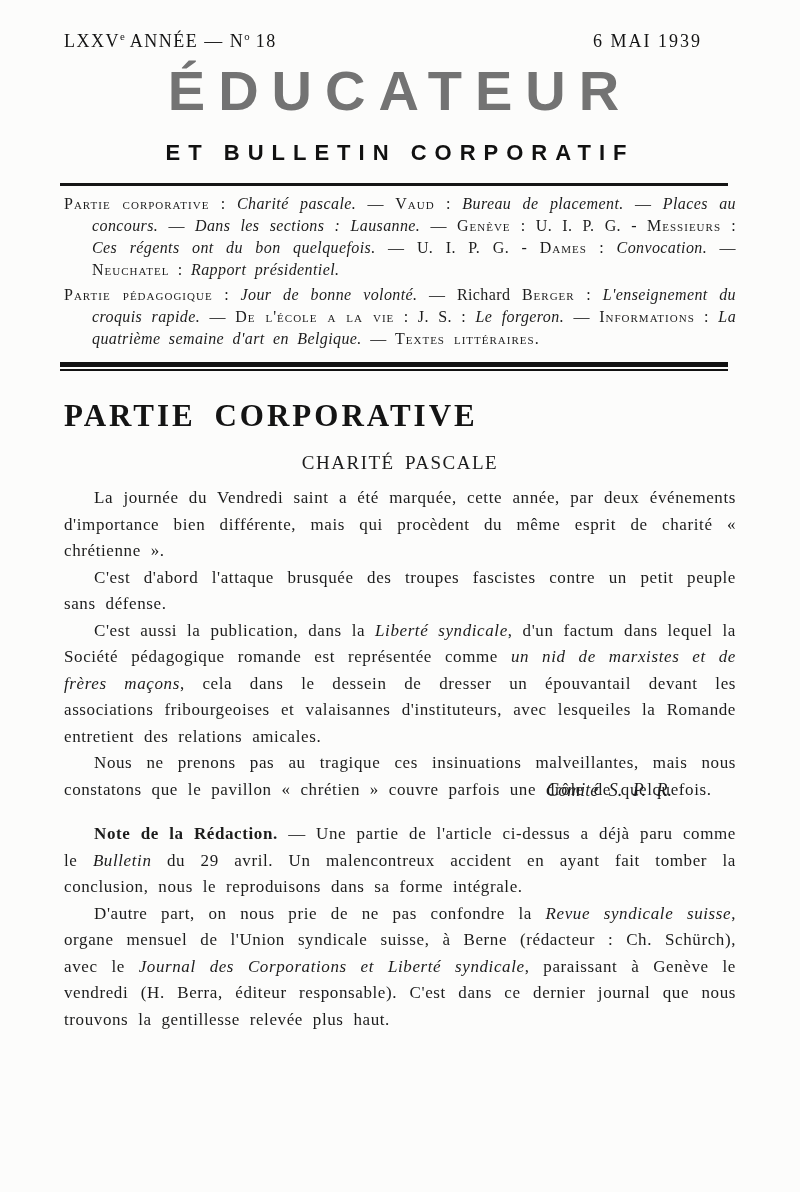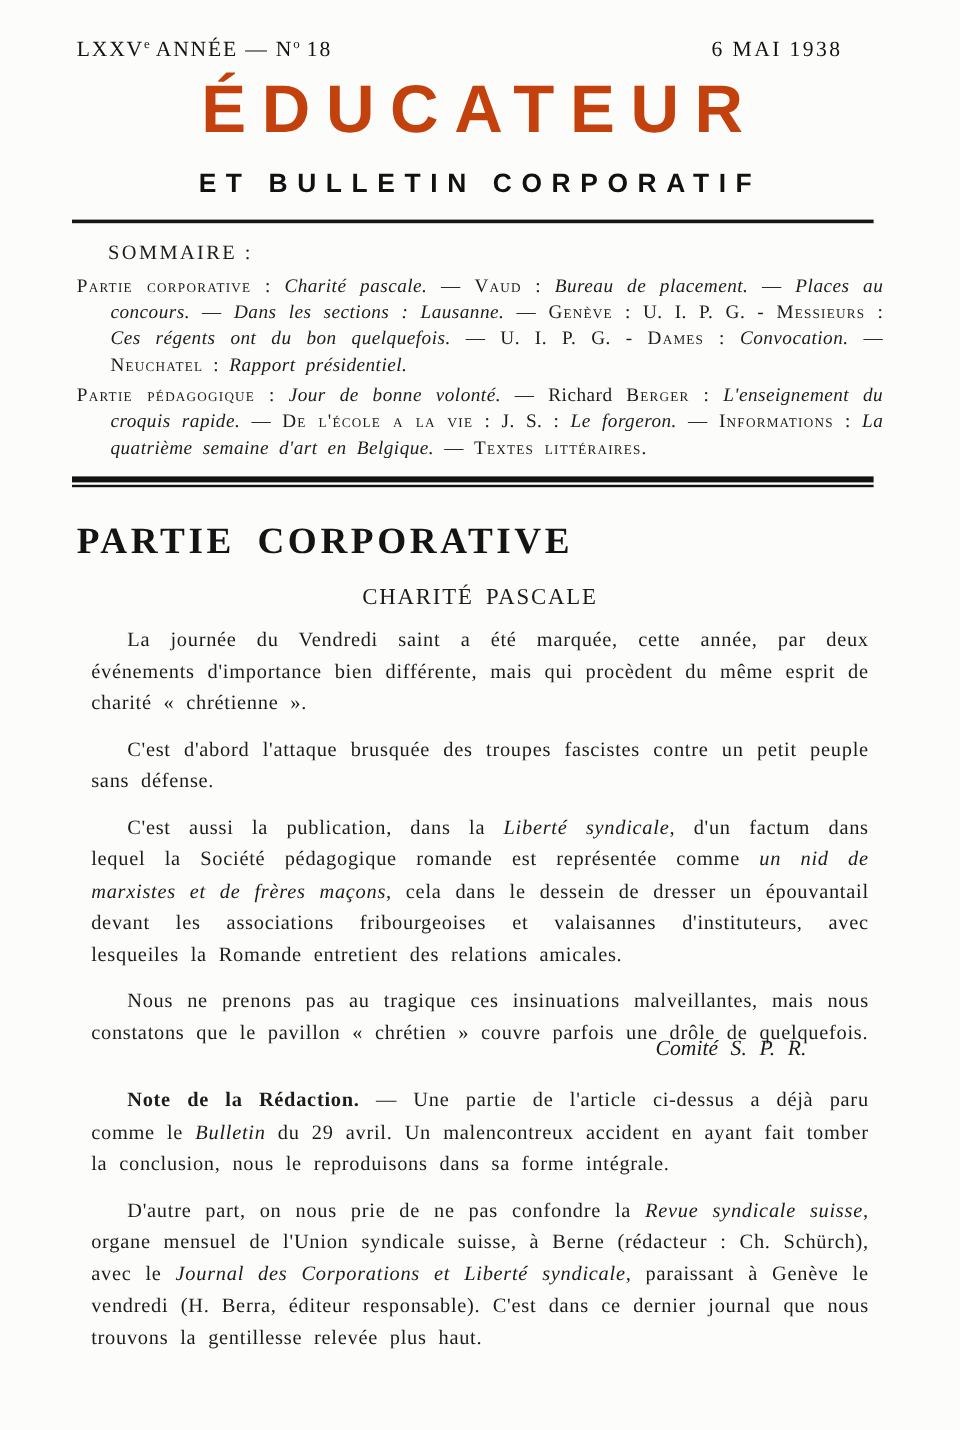--- a/index.html
+++ b/index.html
@@ -21,21 +21,21 @@
     font-size: 18px; line-height: 22px; letter-spacing: 1.5px; color: #141414;
   }
   .issue-date { padding-right: 34px; letter-spacing: 2px; }
   .journal-title {
     margin: 10px 0 0 0;
     text-align: center;
     font-family: "Liberation Sans", sans-serif;
     font-weight: bold;
     font-size: 56px; line-height: 58px;
     letter-spacing: 13px;
-    color: #c2410c;
+    color: #737373;
   }
   .journal-subtitle {
     margin-top: 20px;
     text-align: center;
     font-family: "Liberation Sans", sans-serif;
     font-weight: bold;
     font-size: 22px; line-height: 25px;
     letter-spacing: 8px;
     color: #111;
   }
@@ -72,21 +72,21 @@
     color: #141414;
   }
   .article-title {
     margin: 20px 0 0 0;
     text-align: center;
     font-size: 19px; line-height: 22px;
     font-weight: normal; letter-spacing: 1.5px;
     word-spacing: 4px;
   }
   .body-para {
-    margin: 12px;
+    margin: 0;
     font-size: 17px; line-height: 26.5px;
     text-align: justify;
     text-indent: 30px;
     word-spacing: 5px; letter-spacing: 0.6px;
   }
   .first-para { margin-top: 11px; }
   .signature-line {
     font-style: italic;
     text-align: right;
     margin: -26.5px 64px 0 0;
@@ -100,31 +100,30 @@
   .seg-sc { font-variant: small-caps; letter-spacing: 1px; }
   .seg-sup { vertical-align: super; font-size: 0.6em; line-height: 0; letter-spacing: 0; }
 </style>
 </head>
 <body>
 
 <div class="page">
 
   <div class="masthead-row">
     <div class="issue-number"><span>LXXV</span><span class="seg-sup">e</span><span> ANNÉE — N</span><span class="seg-sup">o</span><span> 18</span></div>
-    <div class="issue-date">6 MAI 1938</div>
+    <div class="issue-date">6 MAI 1939</div>
   </div>
 
   <h1 class="journal-title">ÉDUCATEUR</h1>
 
   <div class="journal-subtitle">ET BULLETIN CORPORATIF</div>
 
   <div class="rule-thin"></div>
 
   <div class="sommaire">
-    <div class="sommaire-label">SOMMAIRE :</div>
     <p class="sommaire-entry"><span class="seg-sc">Partie corporative</span><span> : </span><span class="seg-i">Charité pascale.</span><span> — </span><span class="seg-sc">Vaud</span><span> : </span><span class="seg-i">Bureau de placement.</span><span> — </span><span class="seg-i">Places au concours.</span><span> — </span><span class="seg-i">Dans les sections : Lausanne.</span><span> — </span><span class="seg-sc">Genève</span><span> : U. I. P. G. - </span><span class="seg-sc">Messieurs</span><span> : </span><span class="seg-i">Ces régents ont du bon quelquefois.</span><span> — U. I. P. G. - </span><span class="seg-sc">Dames</span><span> : </span><span class="seg-i">Convocation.</span><span> — </span><span class="seg-sc">Neuchatel</span><span> : </span><span class="seg-i">Rapport présidentiel.</span></p>
     <p class="sommaire-entry"><span class="seg-sc">Partie pédagogique</span><span> : </span><span class="seg-i">Jour de bonne volonté.</span><span> — Richard </span><span class="seg-sc">Berger</span><span> : </span><span class="seg-i">L'enseignement du croquis rapide.</span><span> — </span><span class="seg-sc">De l'école a la vie</span><span> : J. S. : </span><span class="seg-i">Le forgeron.</span><span> — </span><span class="seg-sc">Informations</span><span> : </span><span class="seg-i">La quatrième semaine d'art en Belgique.</span><span> — </span><span class="seg-sc">Textes littéraires.</span></p>
   </div>
 
   <div class="rule-double"></div>
 
   <h2 class="section-heading">PARTIE CORPORATIVE</h2>
 
   <h3 class="article-title">CHARITÉ PASCALE</h3>
 

